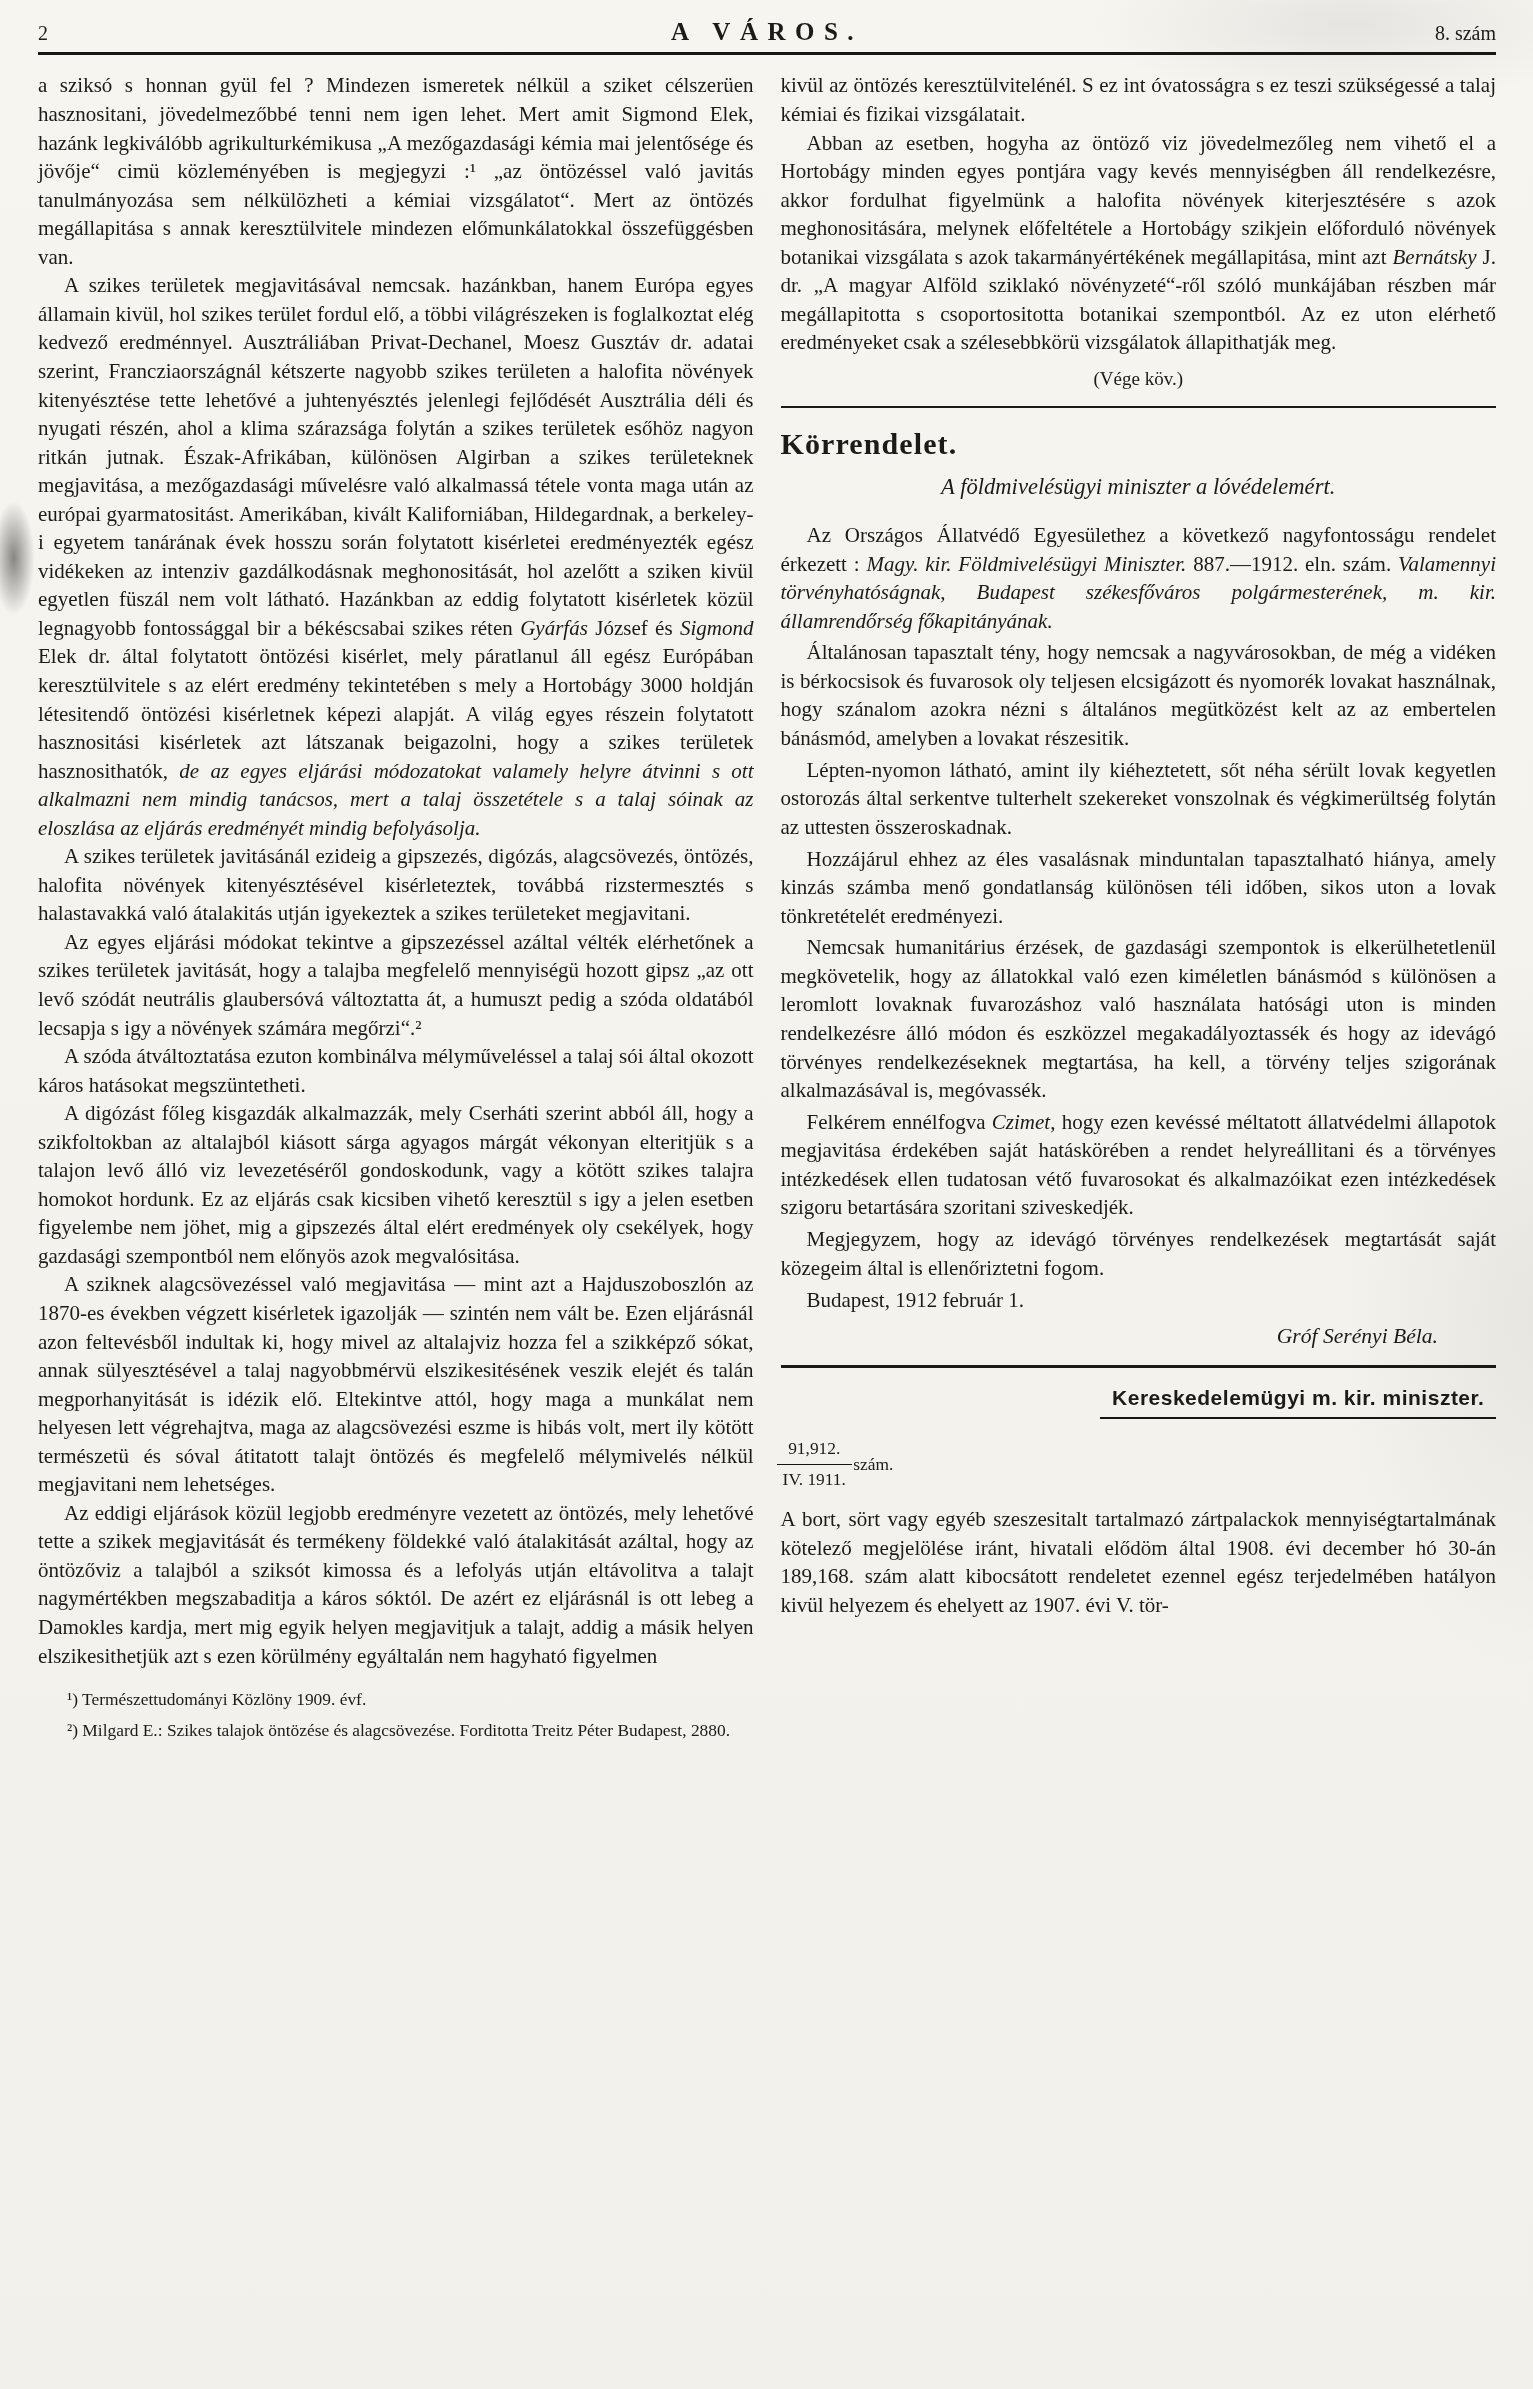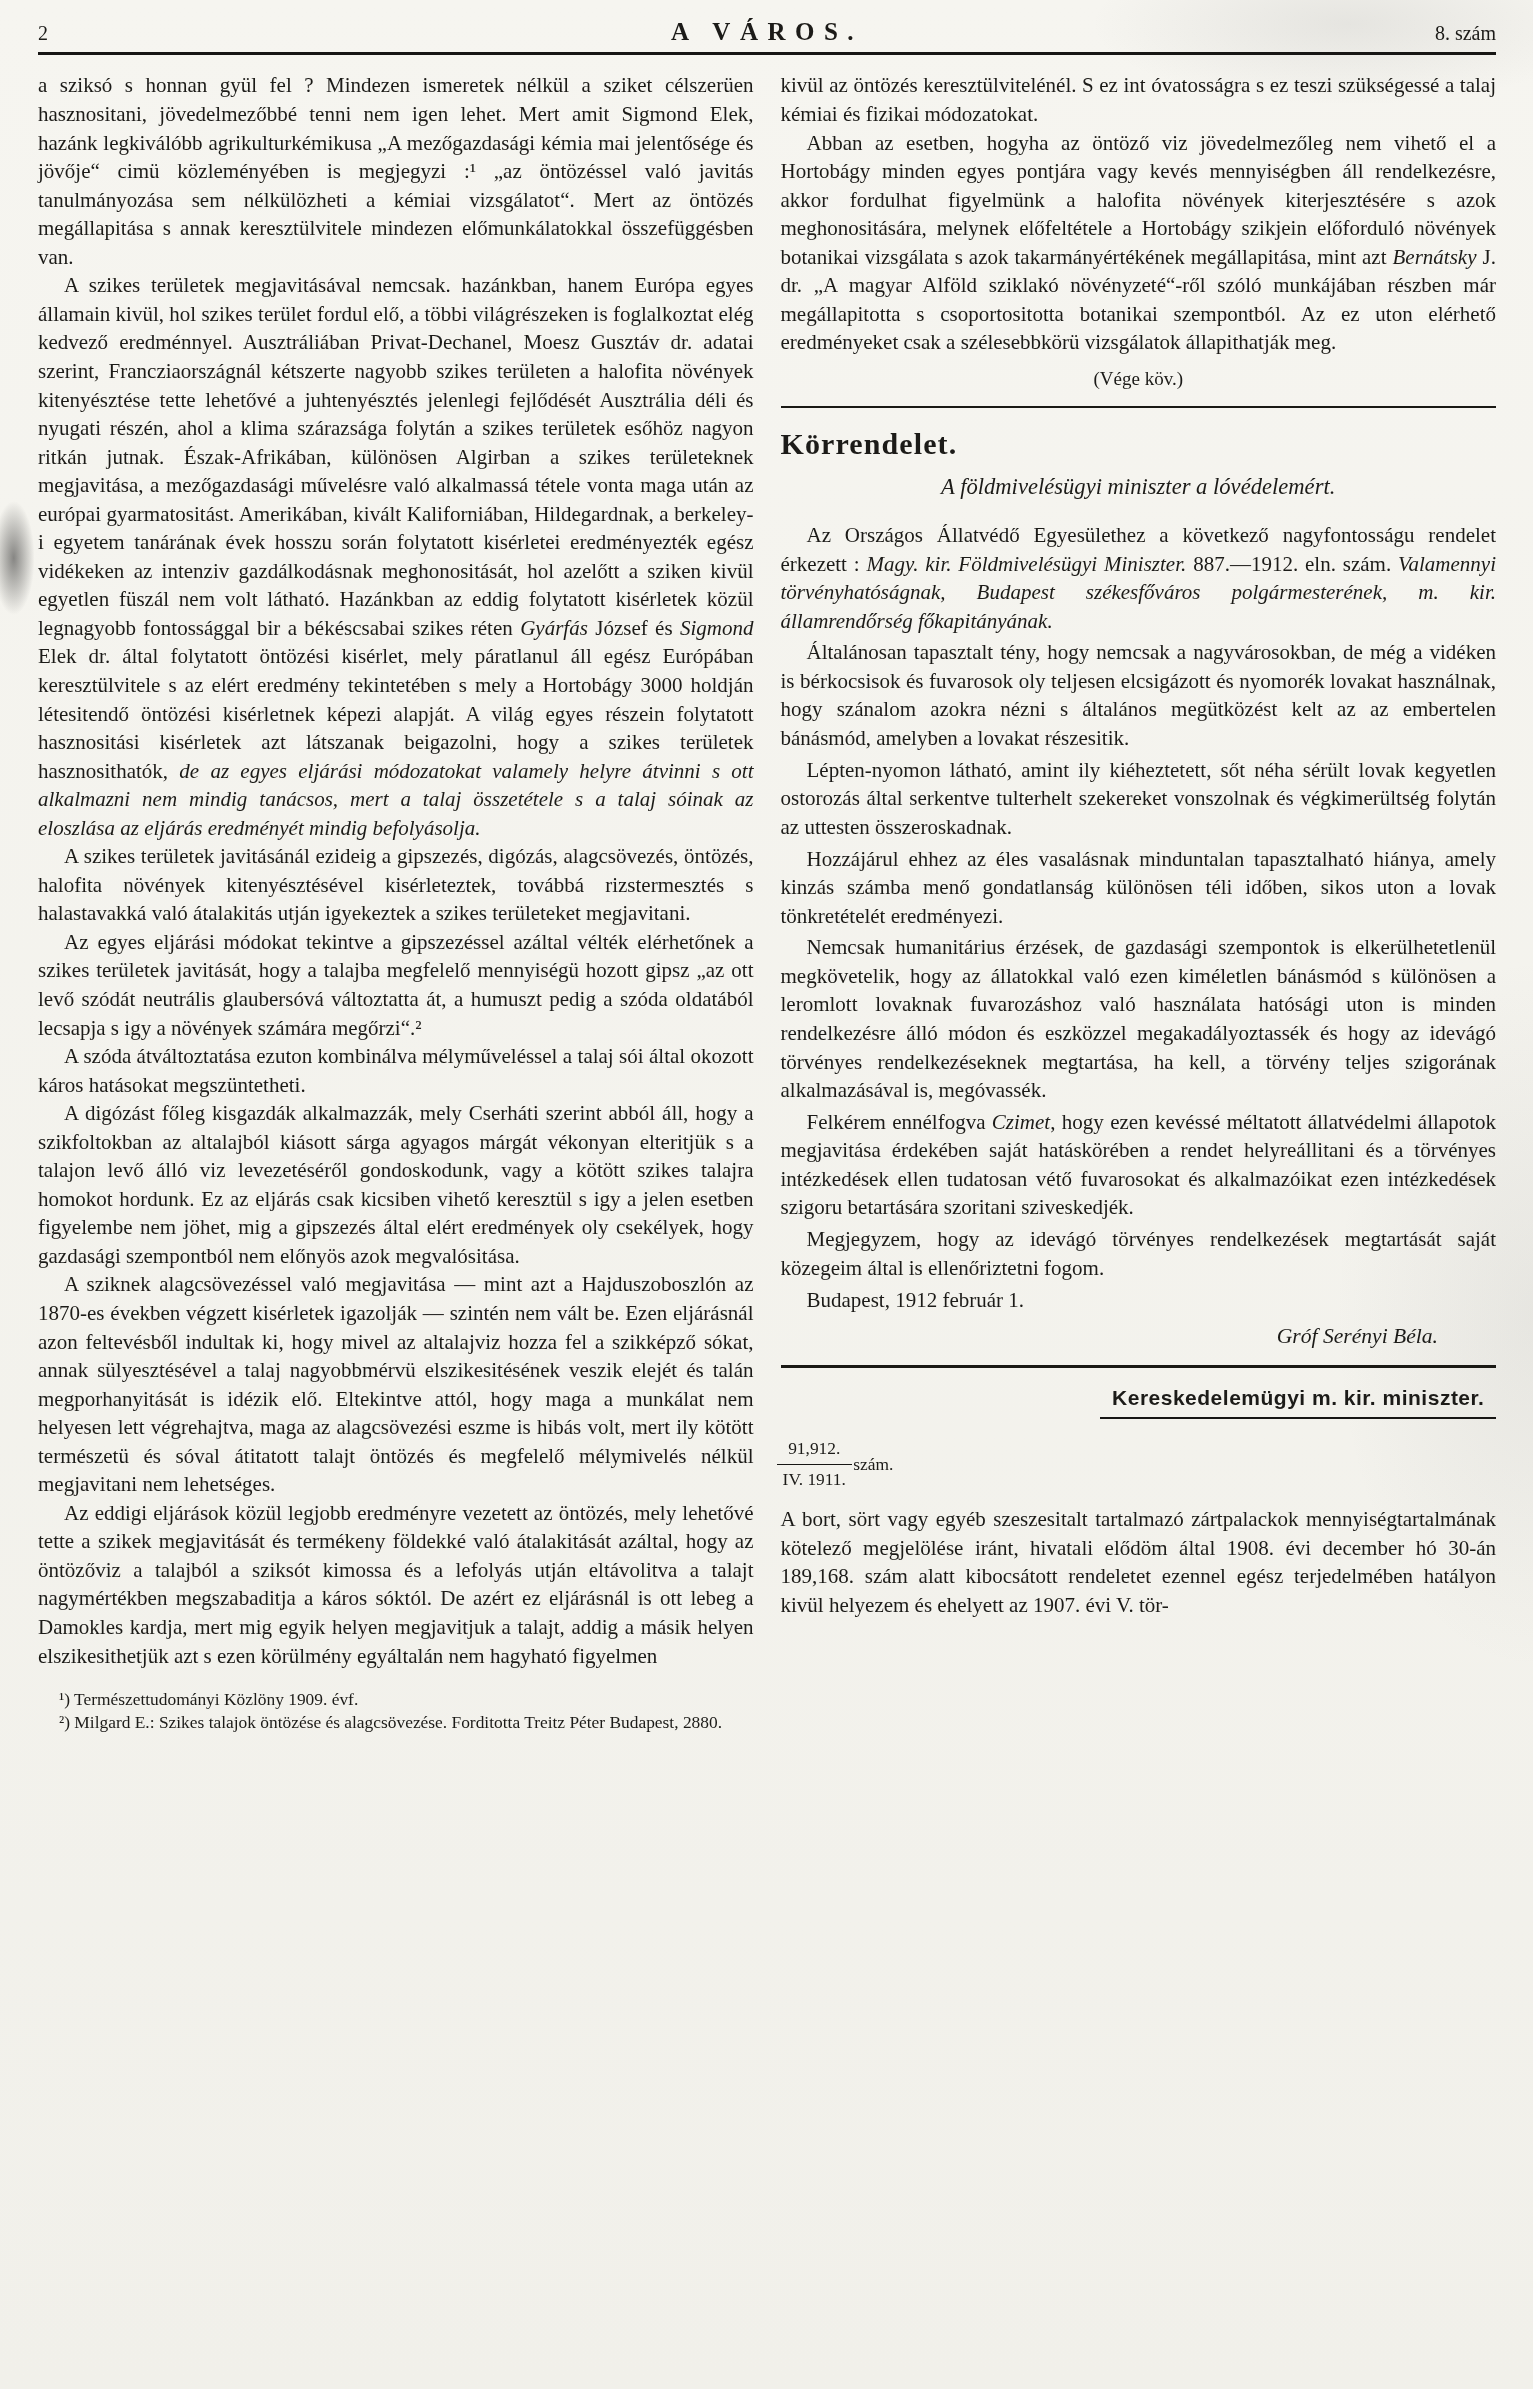--- a/index.html
+++ b/index.html
@@ -24,21 +24,21 @@
   .header-rule { height:3.2px; background:#17161 4; background:#171614; margin-top:6.3px; box-shadow:0 4.7px 0 -3.7px #55524c; }
 
   
   .columns { display:flex; gap:27px; margin-top:16px; }
   .col { flex:1 1 0; font-size:21px; line-height:1.36; text-align:justify; min-width:0; }
   .para { text-indent:26px; margin:0; }
   .body-block > .para:first-child { text-indent:0; }
   .kor-body > .para { margin-bottom:3.2px; }
 
   .footnotes { margin-top:18px; font-size:17.4px; line-height:1.3; text-align:justify; }
-  .footnote { text-indent:21px; margin:0; }
+  .footnote { text-indent:21px; margin:8px; }
 
   .continuation { text-align:center; font-size:19px; margin:9.5px 0 11.6px; text-indent:0; }
 
   .section-rule { height:2.1px; background:#1a1914; margin:13.7px 0 16px; }
 
   .kor-title { font-size:30px; font-weight:bold; margin:5.3px 0 7.4px; letter-spacing:1.1px; }
   .kor-subtitle { text-align:center; font-style:italic; font-size:22.6px; margin:0 0 18px; text-indent:0; }
 
   .dateline { margin-top:0; }
   .signature { text-align:right; font-style:italic; font-size:21.6px; padding-right:58px; margin:8.4px 0 5.3px; text-indent:0; }
@@ -87,21 +87,21 @@
           <p class="para">Az eddigi eljárások közül legjobb eredményre vezetett az öntözés, mely lehetővé tette a szikek megjavitását és termékeny földekké való átalakitását azáltal, hogy az öntözőviz a talajból a sziksót kimossa és a lefolyás utján eltávolitva a talajt nagymértékben megszabaditja a káros sóktól. De azért ez eljárásnál is ott lebeg a Damokles kardja, mert mig egyik helyen megjavitjuk a talajt, addig a másik helyen elszikesithetjük azt s ezen körülmény egyáltalán nem hagyható figyelmen</p>
         </div>
       <div class="footnotes">
           <p class="footnote">¹) Természettudományi Közlöny 1909. évf.</p>
           <p class="footnote">²) Milgard E.: Szikes talajok öntözése és alagcsövezése. Forditotta Treitz Péter Budapest, 2880.</p>
         </div>
     </section>
 
     <section class="col">
       <div class="body-block">
-          <p class="para">kivül az öntözés keresztülvitelénél. S ez int óvatosságra s ez teszi szükségessé a talaj kémiai és fizikai módozatokat.</p>
+          <p class="para">kivül az öntözés keresztülvitelénél. S ez int óvatosságra s ez teszi szükségessé a talaj kémiai és fizikai vizsgálatait.</p>
           <p class="para">Abban az esetben, hogyha az öntöző viz jövedelmezőleg nem vihető el a Hortobágy minden egyes pontjára vagy kevés mennyiségben áll rendelkezésre, akkor fordulhat figyelmünk a halofita növények kiterjesztésére s azok meghonositására, melynek előfeltétele a Hortobágy szikjein előforduló növények botanikai vizsgálata s azok takarmányértékének megállapitása, mint azt <i>Bernátsky</i> J. dr. „A magyar Alföld sziklakó növényzeté“-ről szóló munkájában részben már megállapitotta s csoportositotta botanikai szempontból. Az ez uton elérhető eredményeket csak a szélesebbkörü vizsgálatok állapithatják meg.</p>
         </div>
       <p class="continuation">(Vége köv.)</p>
 
       <div class="section-rule"></div>
 
       <h2 class="kor-title">Körrendelet.</h2>
       <p class="kor-subtitle">A földmivelésügyi miniszter a lóvédelemért.</p>
       <div class="kor-body">
           <p class="para">Az Országos Állatvédő Egyesülethez a következő nagyfontosságu rendelet érkezett : <i>Magy. kir. Földmivelésügyi Miniszter.</i> 887.—1912. eln. szám. <i>Valamennyi törvényhatóságnak, Budapest székesfőváros polgármesterének, m. kir. államrendőrség főkapitányának.</i></p>

